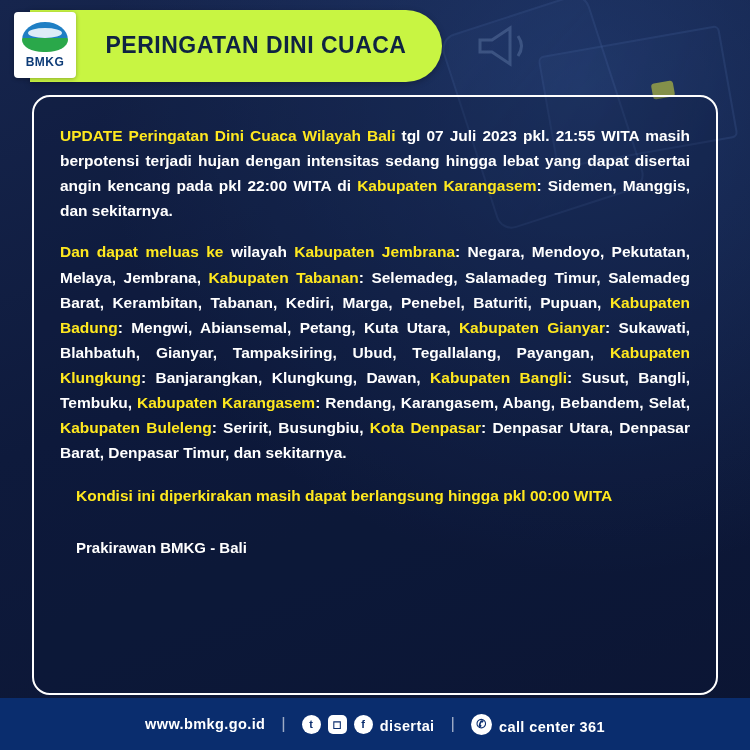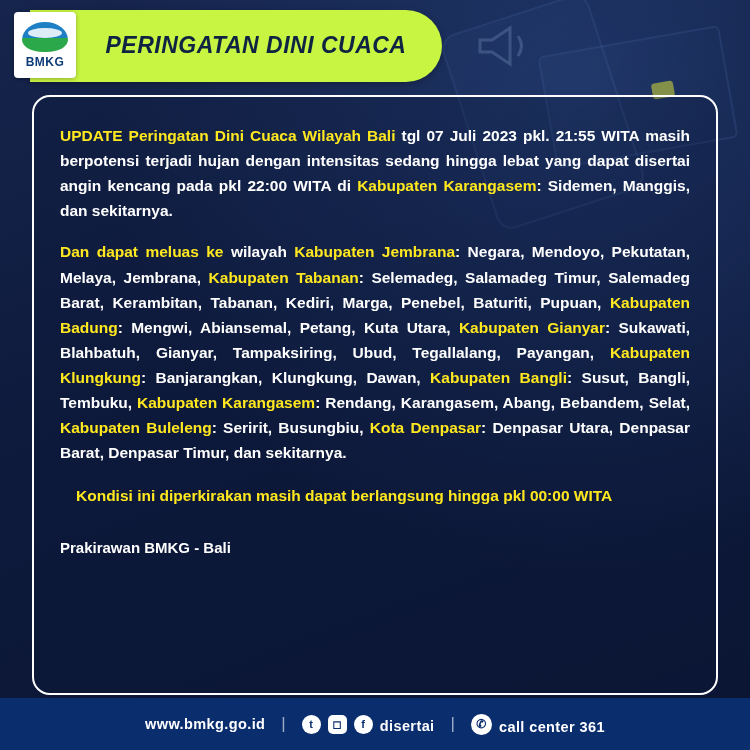--- a/index.html
+++ b/index.html
@@ -87,21 +87,20 @@
   }
   .title-text {
     color: #0f2342;
     font-weight: bold;
     font-size: 23px;
     line-height: 1.12;
     text-align: center;
     letter-spacing: 0.5px;
     padding-left: 54px;
     padding-right: 14px;
-    font-style: italic;
   }
   .logo {
     position: absolute;
     left: 14px;
     top: 12px;
     width: 62px;
     height: 66px;
     background: #ffffff;
     border-radius: 4px;
     display: flex;
@@ -163,21 +162,21 @@
   .kondisi {
     color: #ffe81f;
     font-size: 15.5px;
     font-weight: bold;
     margin: 22px 0 0 16px;
   }
   .signature {
     color: #ffffff;
     font-size: 15px;
     font-weight: bold;
-    margin: 34px 0 0 0;
+    margin: 34px 0 0 16px;
   }
 
   
   .footer {
     position: absolute;
     left: 0;
     bottom: 0;
     width: 750px;
     height: 52px;
     background: #0a2d6e;

